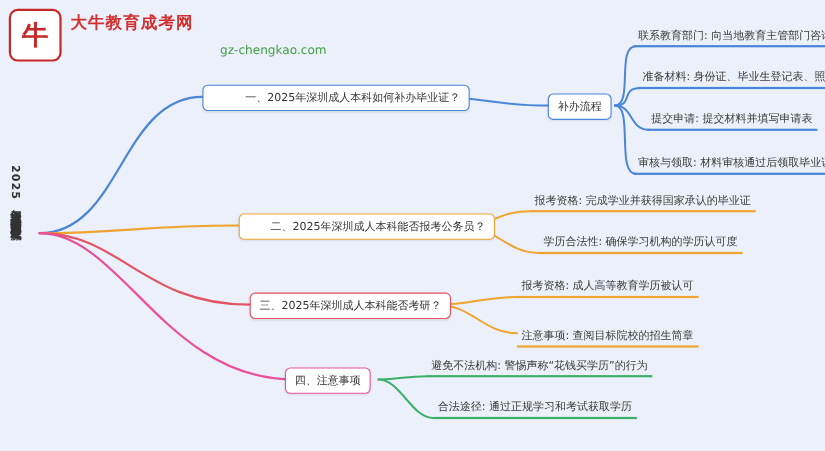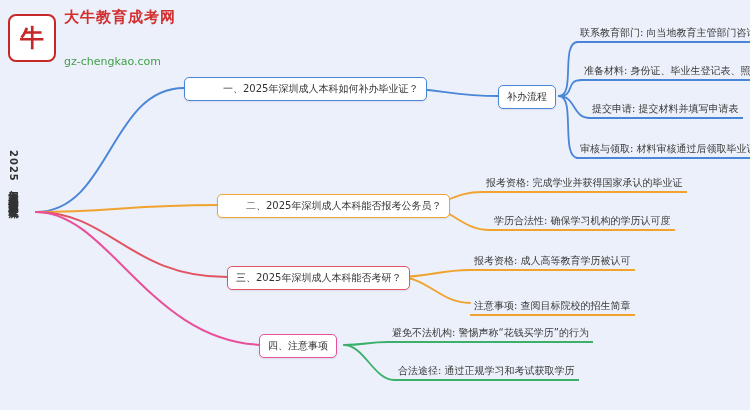--- a/index.html
+++ b/index.html
@@ -13,21 +13,21 @@
   svg.wires{position:absolute;left:0;top:0;z-index:0;}
   .node{position:absolute;z-index:2;white-space:nowrap;}
 
   
   .logo{position:absolute;left:8px;top:8px;display:flex;align-items:center;gap:8px;z-index:3;cursor:pointer;}
   .logo-icon{
     width:44px;height:44px;border:2px solid #c62828;border-radius:8px;
     background:#fff;display:flex;align-items:center;justify-content:center;
   }
   .logo-icon span{color:#c62828;font-size:24px;font-weight:bold;line-height:1;}
-  .logo-text{display:flex;flex-direction:column;line-height:1.25;}
+  .logo-text{display:flex;flex-direction:row;line-height:1.25;gap:24px;}
   .brand{color:#d32f2f;font-size:15px;font-weight:bold;letter-spacing:1px;}
   .domain{color:#43a047;font-size:11px;margin-top:28px;}
 
   
   .root{
     left:6px;top:150px;height:128px;
     writing-mode:vertical-rl;
     font-size:10px;font-weight:600;color:#333;
     letter-spacing:1px;line-height:15px;
   }

